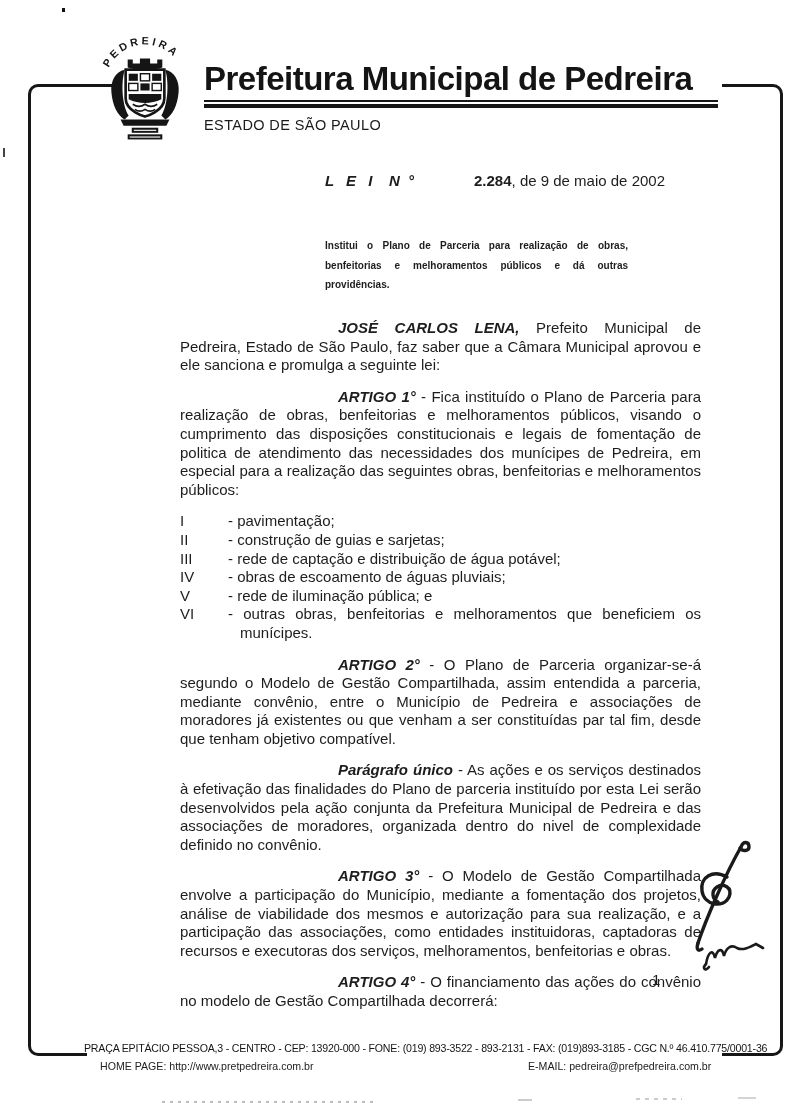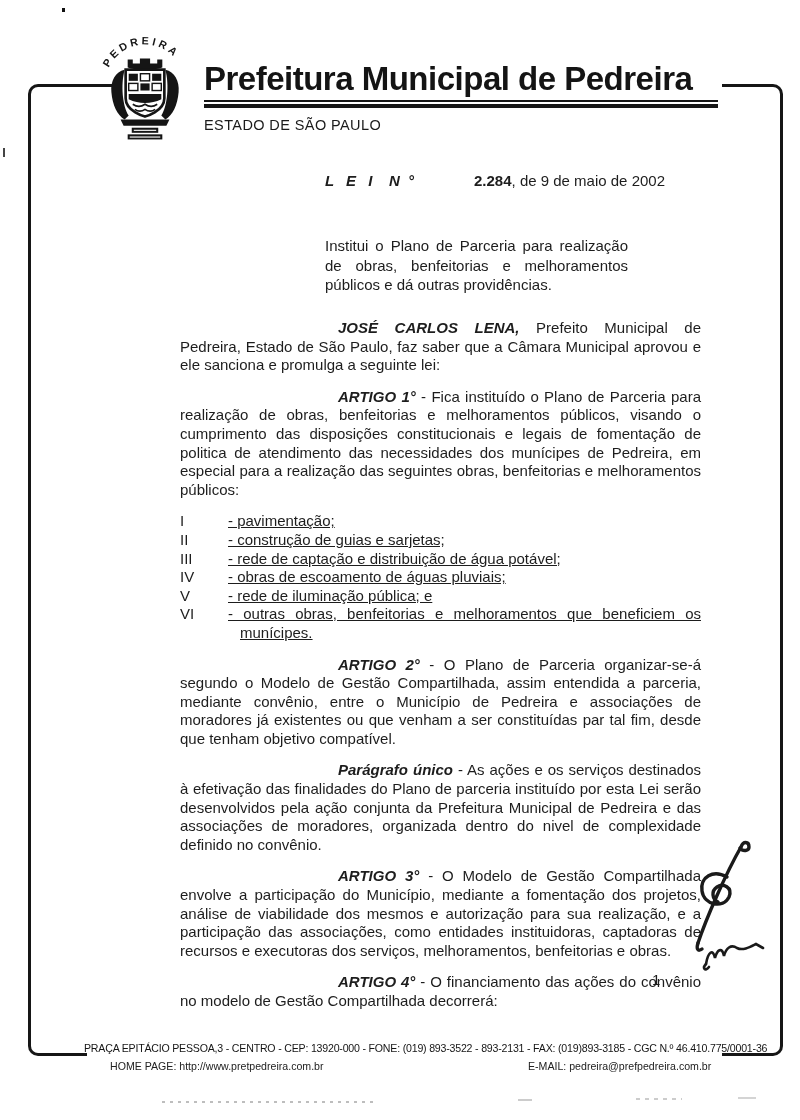--- a/index.html
+++ b/index.html
@@ -39,49 +39,49 @@
   
   .law-line { position:absolute; left:180px; top:172px; width:520px; height:20px; font-size:15px; }
   .law-label   { position:absolute; left:145px; font-weight:700; font-style:italic; letter-spacing:4px; }
   .law-numlbl  { position:absolute; left:209px; font-weight:700; font-style:italic; letter-spacing:2px; }
   .law-value   { position:absolute; left:257px; white-space:nowrap; }
   .law-number  { font-weight:700;margin-left:37px; }
 
   
   .summary {
     position:absolute; left:325px; top:236px; width:303px;
-    font-size:15px; line-height:19.5px; text-align:justify;
+    font-size:10px; line-height:19.5px; text-align:justify;font-weight:bold;
   }
 
   
   .body-text {
     position:absolute; left:180px; top:319px; width:521px;
     font-size:15px; line-height:18.6px; text-align:justify;
   }
   .body-text p { margin:0 0 13px 0; }
   .body-text p.indent { text-indent:158px; }
   .lead { font-weight:700; font-style:italic; }
 
   .law-list { margin:1px 0 13px 0; }
   .li-row { display:flex; }
   .li-roman { width:48px; flex:none; }
-  .li-text { flex:1; padding-left:12px; text-indent:-12px;text-decoration:underline; }
+  .li-text { flex:1; padding-left:12px; text-indent:-12px; }
 
   .page-number { position:absolute; left:652px; top:971px; font-size:15px; }
 
   
   .sig1 { position:absolute; left:686px; top:839px; }
   .sig2 { position:absolute; left:699px; top:928px; }
 
   
   .footer-line1 {
     position:absolute; left:84px; top:1042px; width:656px; text-align:center;
     font-size:10.6px; letter-spacing:-0.2px; white-space:nowrap; color:#151515;
   }
-  .footer-line2-left  { position:absolute; left:110px; top:1060px; font-size:10.6px; color:#222; }
+  .footer-line2-left  { position:absolute; left:100px; top:1060px; font-size:10.6px; color:#222; }
   .footer-line2-right { position:absolute; left:528px; top:1060px; font-size:10.6px; color:#222;text-align:right; }
 
   
   .dot-tl   { position:absolute; left:62px;  top:8px;    width:3px;  height:4px; background:#111; }
   .tick-l   { position:absolute; left:3px;   top:148px;  width:2px;  height:9px; background:#444; }
   .noise-a  { position:absolute; left:162px; top:1101px; width:215px; height:2px; opacity:.55;
               background:repeating-linear-gradient(90deg,#888 0 3px,transparent 3px 8px); }
   .noise-b  { position:absolute; left:518px; top:1099px; width:14px; height:2px; background:#aaa; opacity:.6; }
   .noise-c  { position:absolute; left:636px; top:1098px; width:46px; height:2px; opacity:.5;
               background:repeating-linear-gradient(90deg,#999 0 4px,transparent 4px 9px); }

